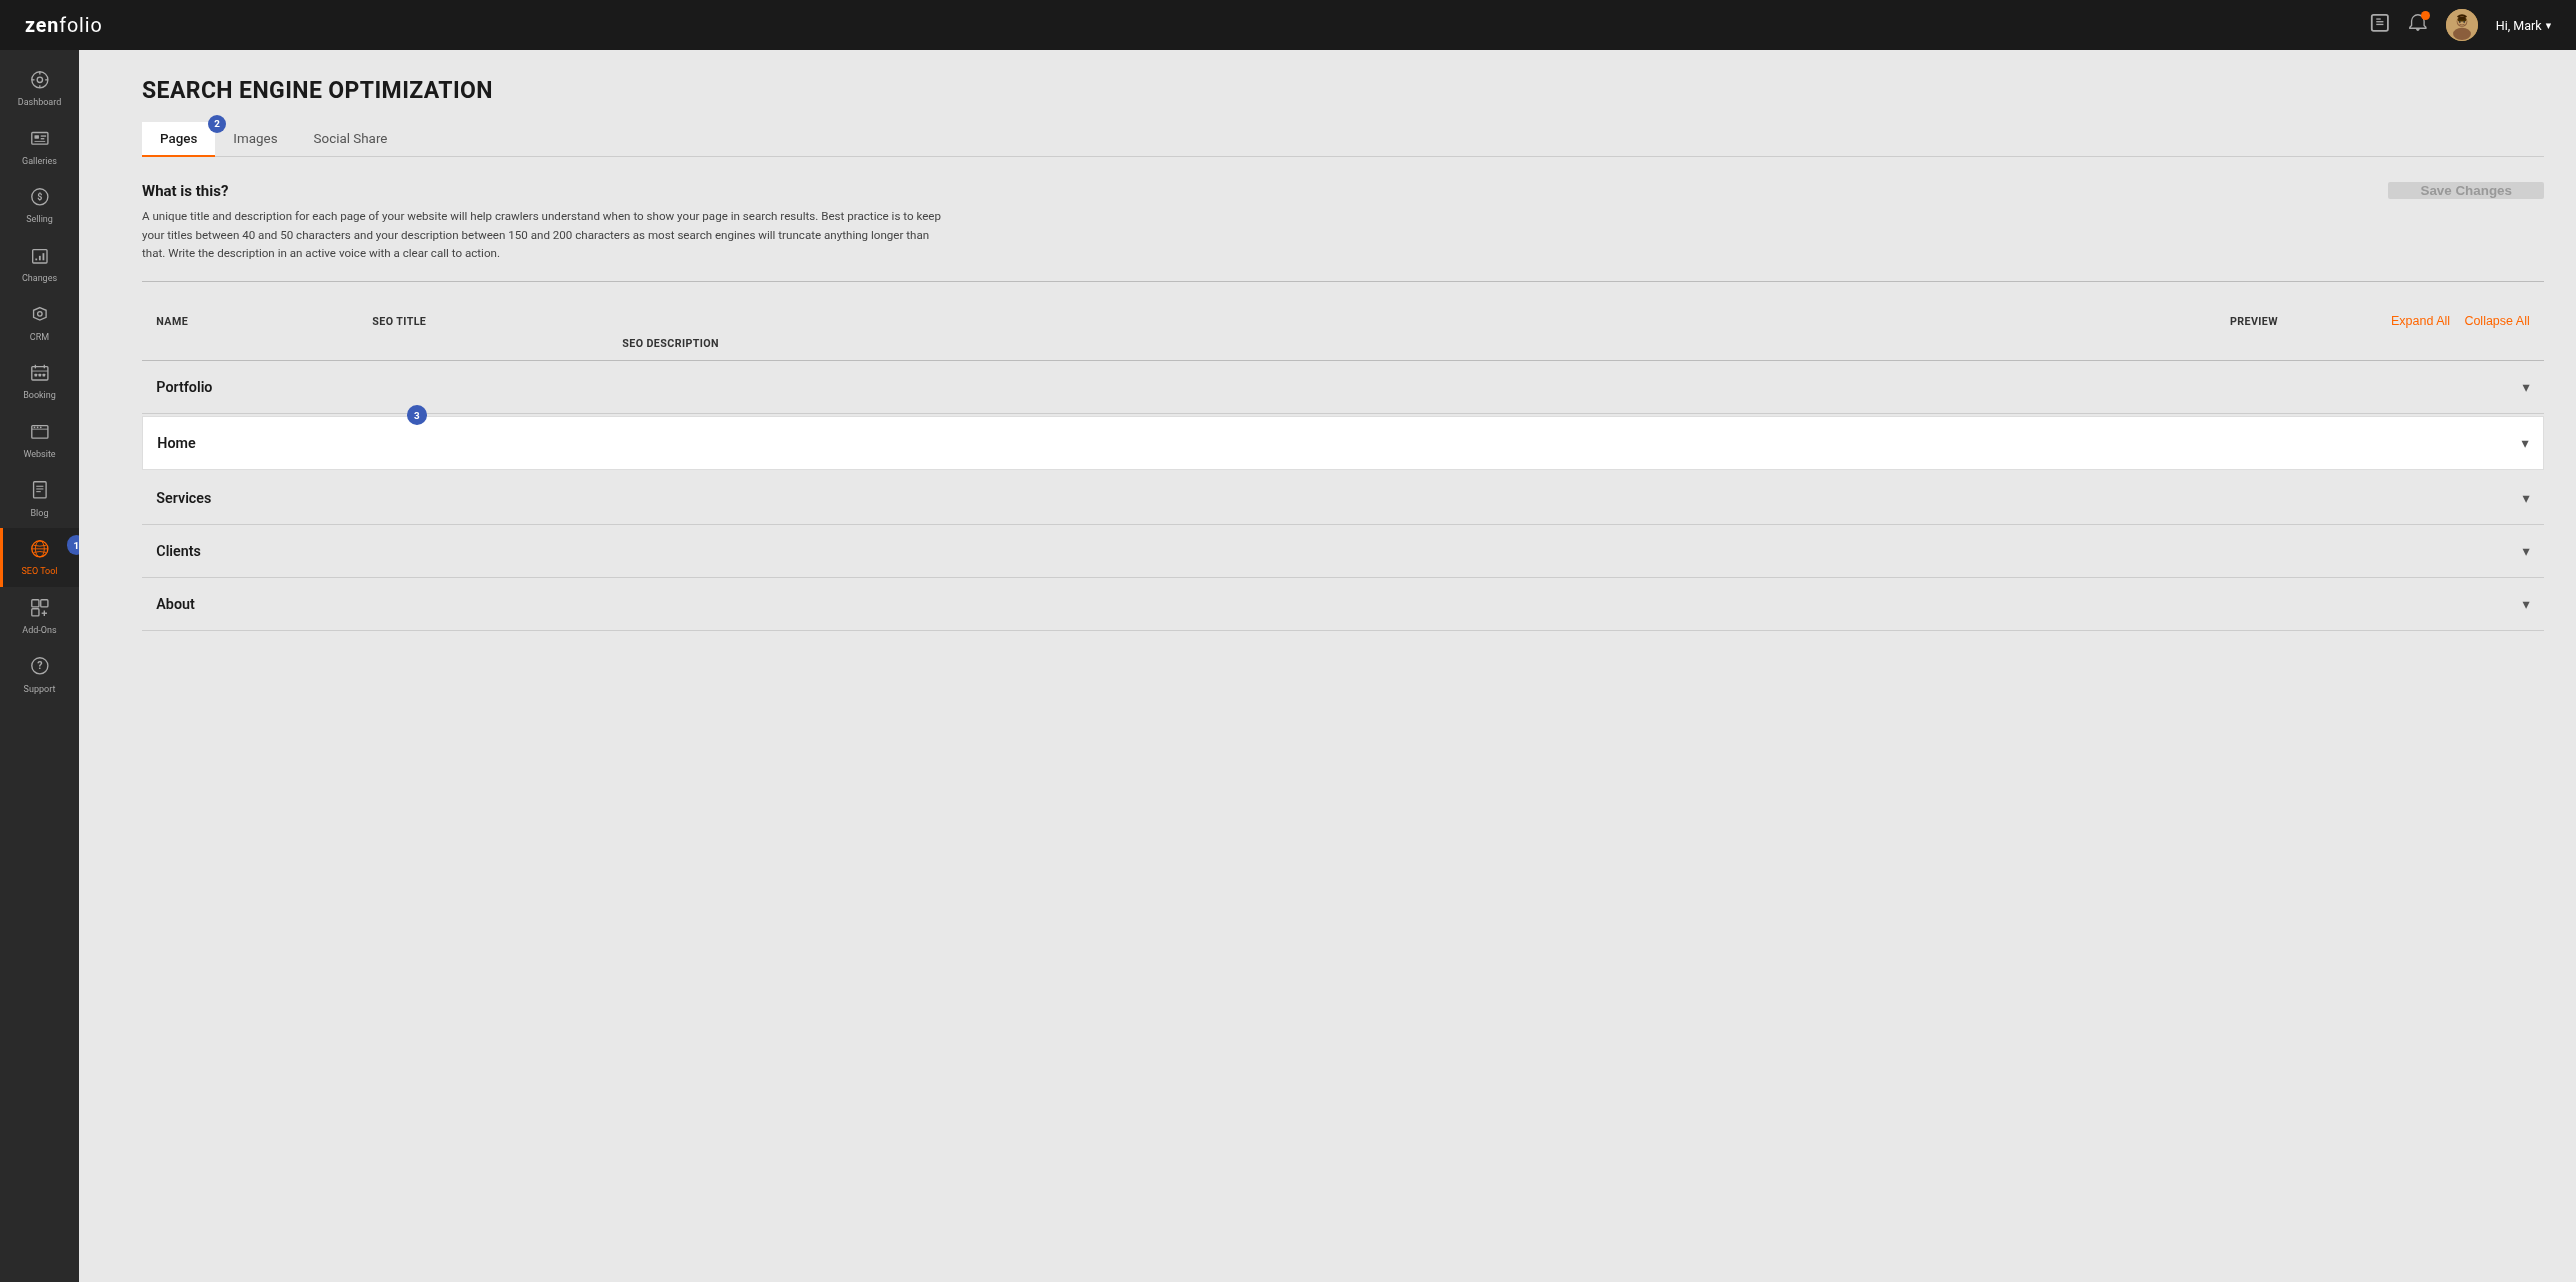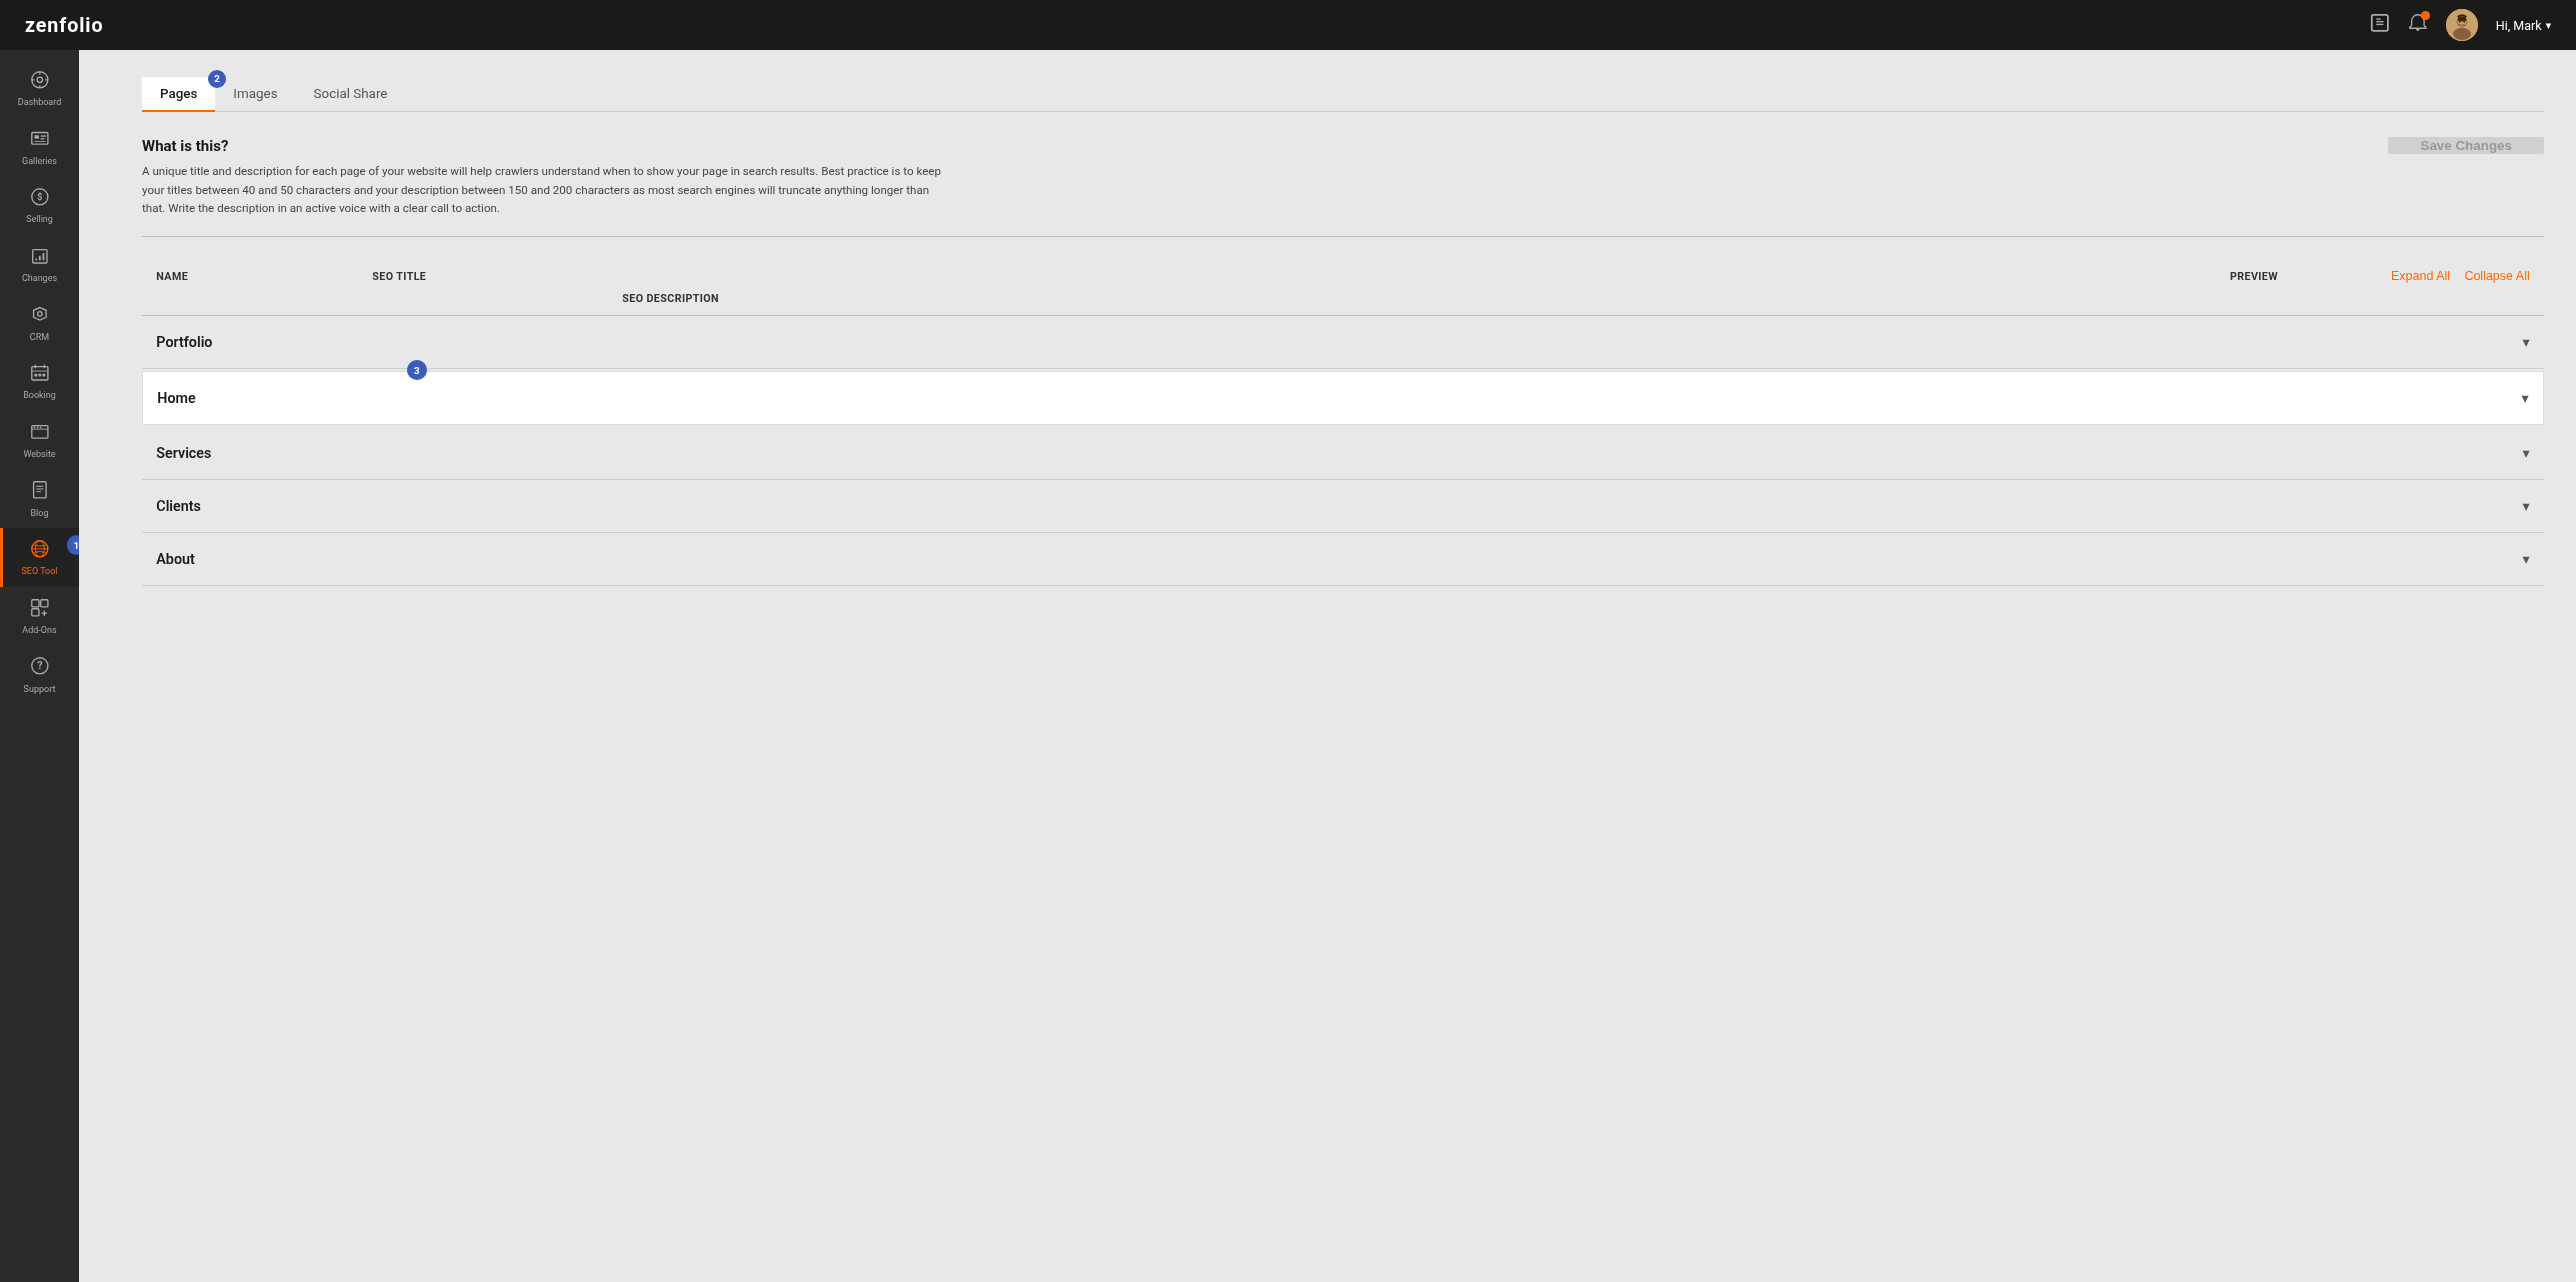--- a/index.html
+++ b/index.html
@@ -222,21 +222,21 @@
     .chevron-icon {
       color: #555;
       font-size: 14.3px;
     }
   </style>
 </head>
 <body>
 
 <div class="top-header">
   <div class="logo">
-    <span>zen</span><span style="font-weight:700;">folio</span>
+    <span>zen</span><span style="font-weight:400;">folio</span>
   </div>
   <div class="header-right">
     <div class="header-icon">
       <svg width="19.7" height="19.7" viewBox="0 0 22 22" fill="none">
         <rect x="2" y="2" width="18" height="18" rx="2" stroke="#aaa" stroke-width="2"></rect>
         <rect x="7" y="9" width="8" height="1.5" fill="#aaa"></rect>
         <rect x="7" y="12" width="8" height="1.5" fill="#aaa"></rect>
         <rect x="7" y="6" width="5" height="1.5" fill="#aaa"></rect>
       </svg>
     </div>
@@ -407,20 +407,21 @@
           <text x="11" y="15" text-anchor="middle" fill="#aaa" font-size="12" font-weight="bold">?</text>
         </svg>
       </span>
       <span class="sidebar-label">Support</span>
     </div>
 
   </div>
 
   <div class="content">
 
+    <h1 class="page-title">SEARCH ENGINE OPTIMIZATION</h1>
 
     <div class="tabs" style="position:relative;">
       <div class="tab active">
         <span>Pages</span>
         <span class="tab-badge" style="position:absolute; top:-7.2px; right:-10.7px; width:18px; height:18px; background:#3b5cb8; color:white; border-radius:50%; font-size:9.8px; display:flex; align-items:center; justify-content:center;">2</span>
       </div>
       <div class="tab">
         <span>Images</span>
       </div>
       <div class="tab">

